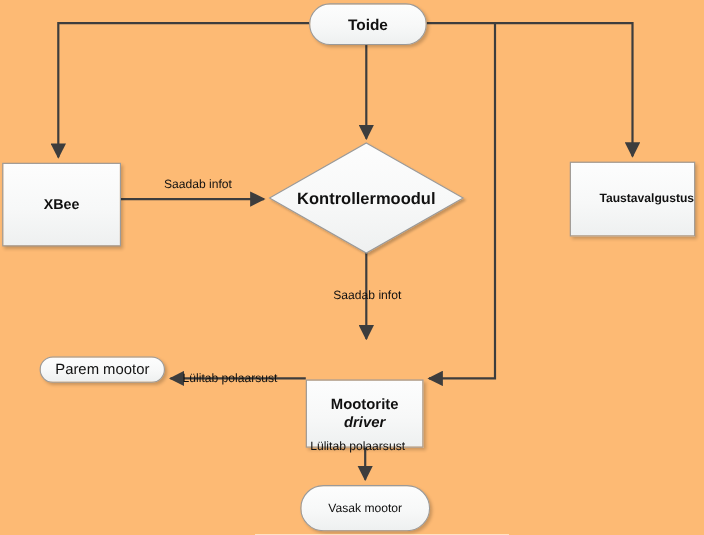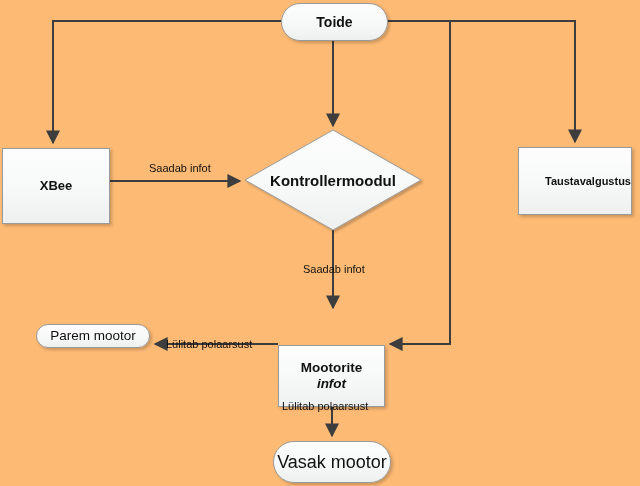--- a/index.html
+++ b/index.html
@@ -117,29 +117,29 @@
     <span class="dlabel">Kontrollermoodul</span>
   </div>
 
   <div class="node rect bold" style="left:518px; top:147px; width:114px; height:68px; font-size:11px;justify-content:flex-end;">
     <span>Taustavalgustus</span>
   </div>
 
   <div class="node rect bold" style="left:278px; top:313px; width:107px; height:62px; font-size:13.5px;margin-top:32px;">
     <span>
       <span>Mootorite</span>
-      <span class="ital">infot</span>
+      <span class="ital">driver</span>
     </span>
   </div>
 
   <div class="node round" style="left:36px; top:324px; width:114px; height:24px; font-size:13.5px;">
     <span>Parem mootor</span>
   </div>
 
-  <div class="node round" style="left:273px; top:441px; width:118px; height:42px; font-size:18px;">
+  <div class="node round" style="left:273px; top:441px; width:118px; height:42px; font-size:11px;">
     <span>Vasak mootor</span>
   </div>
 
   <div class="edge-label" style="left:149px; top:163px;">Saadab infot</div>
 
   <div class="edge-label" style="left:303px; top:264px;">Saadab infot</div>
 
   <div class="edge-label" style="left:166px; top:339px;">Lülitab polaarsust</div>
 
   <div class="edge-label" style="left:282px; top:401px;">Lülitab polaarsust</div>

